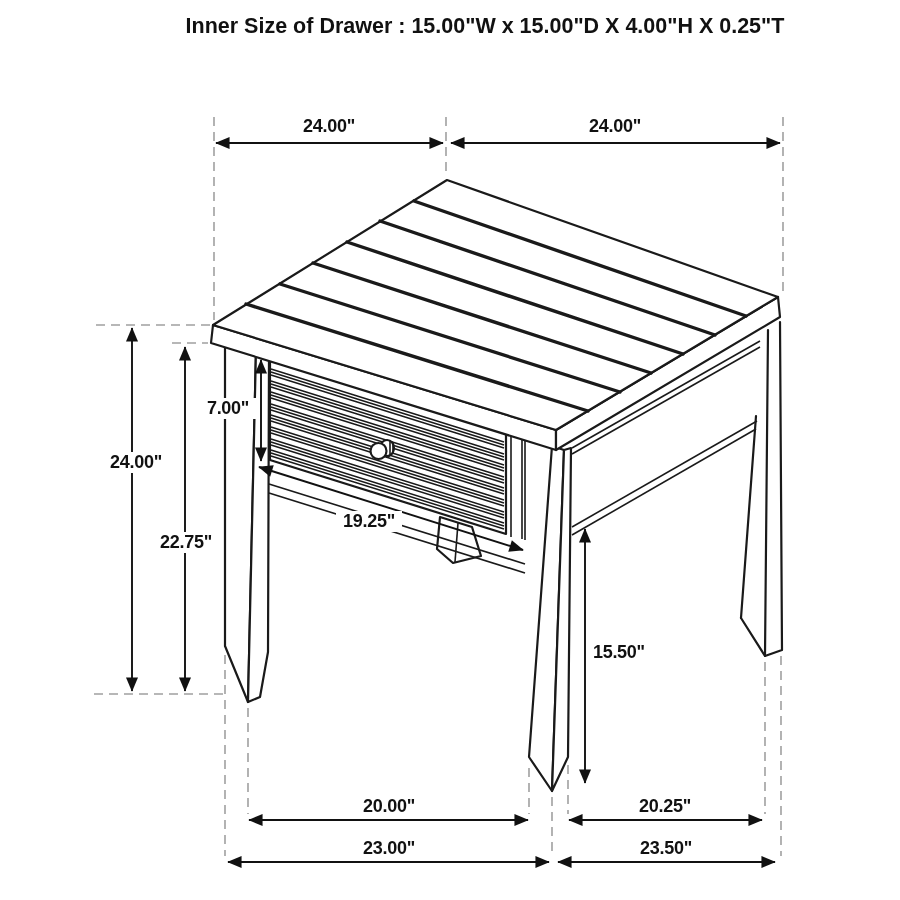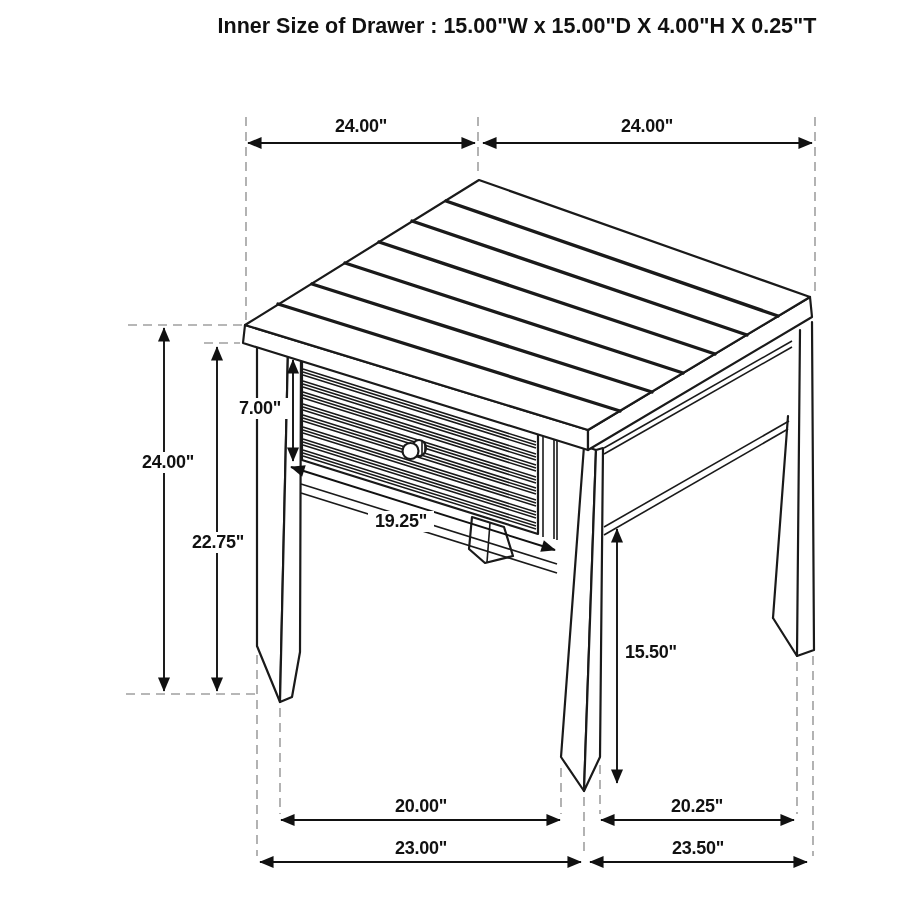--- a/index.html
+++ b/index.html
@@ -1,17 +1,17 @@
 <!DOCTYPE html>
 <html><head>
 <meta charset="utf-8">
 <style>
   html,body{margin:0;padding:0;background:#ffffff;}
   .stage{position:relative;width:800px;height:900px;background:#ffffff;overflow:hidden;
-         font-family:"Liberation Sans", sans-serif;padding-left:32px;}
+         font-family:"Liberation Sans", sans-serif;}
   svg{display:block;}
   .struct{stroke:#1a1a1a;stroke-width:2.2;fill:none;stroke-linejoin:round;stroke-linecap:round;}
   .structfill{stroke:#1a1a1a;stroke-width:2.2;fill:#ffffff;stroke-linejoin:round;}
   .plank{stroke:#1a1a1a;stroke-width:3.4;fill:none;stroke-linecap:round;}
   .slat{stroke:#1a1a1a;stroke-width:1.5;fill:none;}
   .thin{stroke:#1a1a1a;stroke-width:1.6;fill:none;}
   .dash{stroke:#a0a0a0;stroke-width:1.6;fill:none;stroke-dasharray:9 6;}
   .dim{stroke:#111111;stroke-width:1.9;fill:none;}
   .dimlabel{font-family:"Liberation Sans", sans-serif;font-size:18px;font-weight:bold;
             fill:#111111;letter-spacing:-0.3px;}

